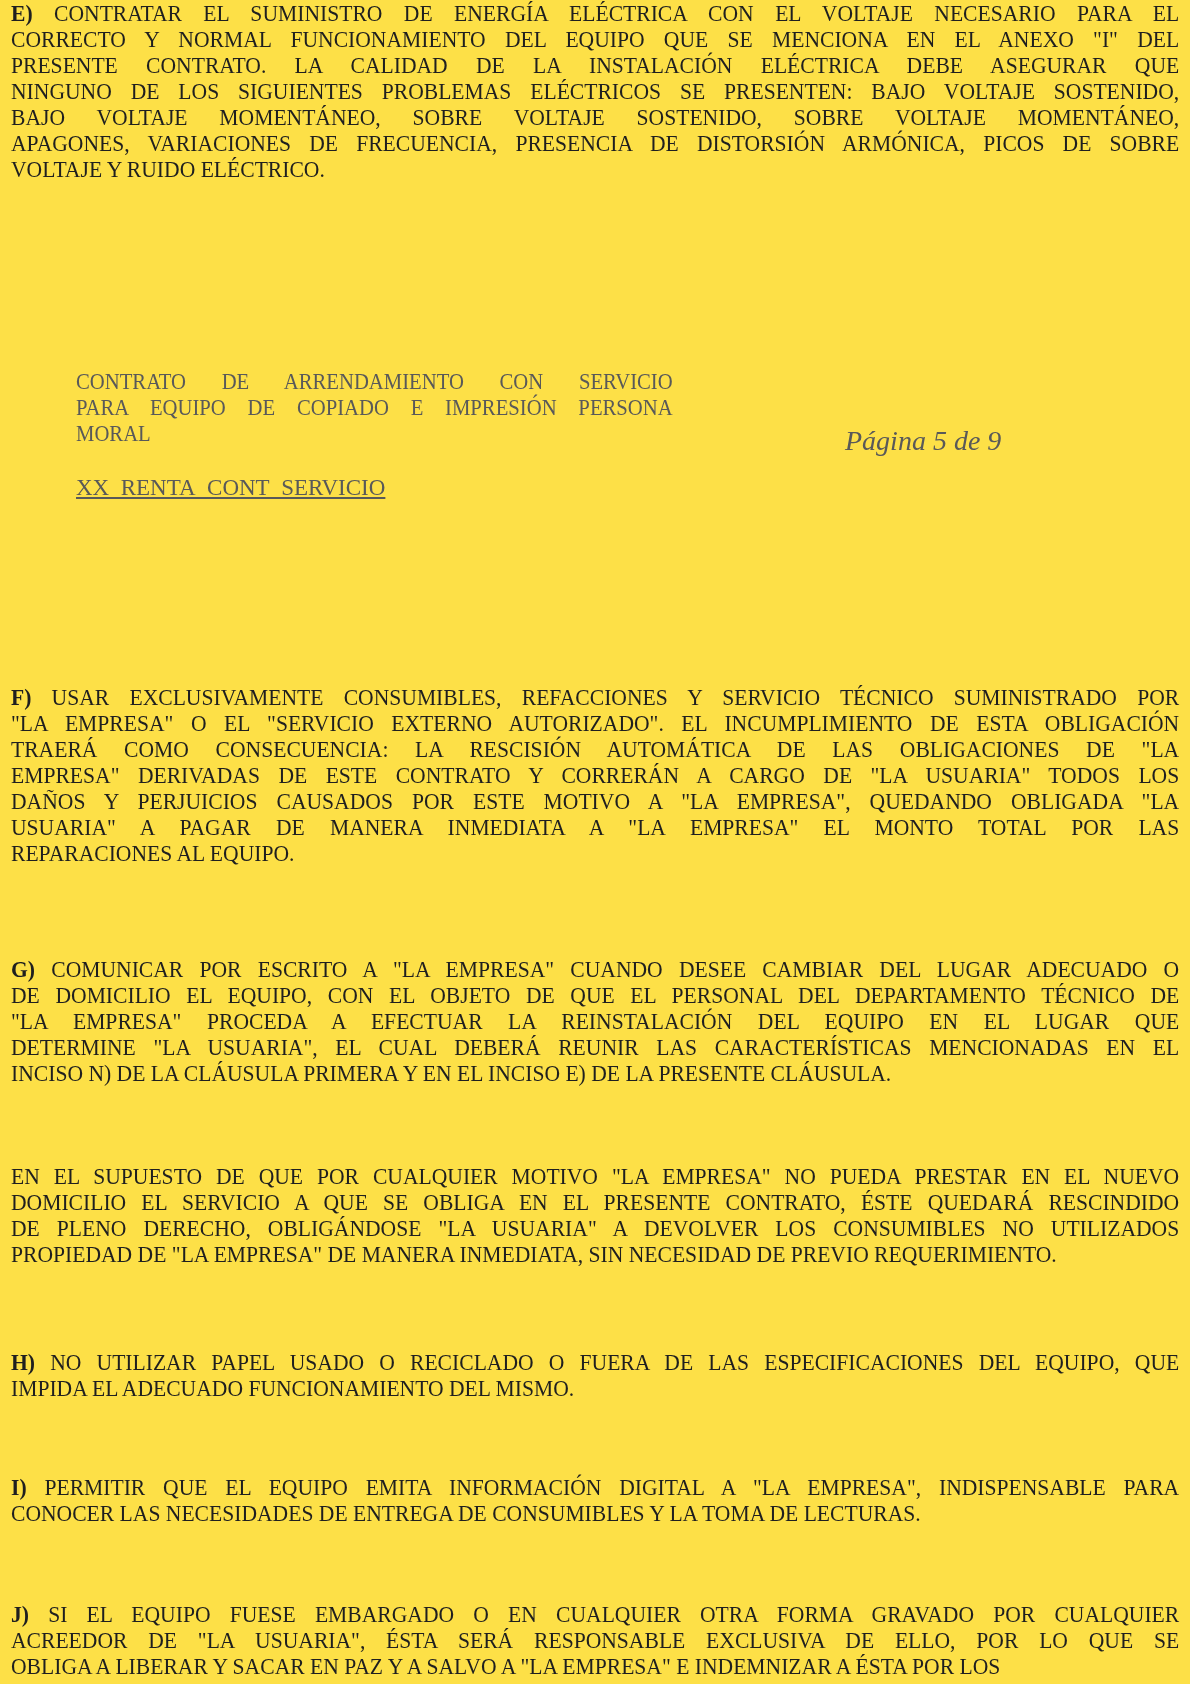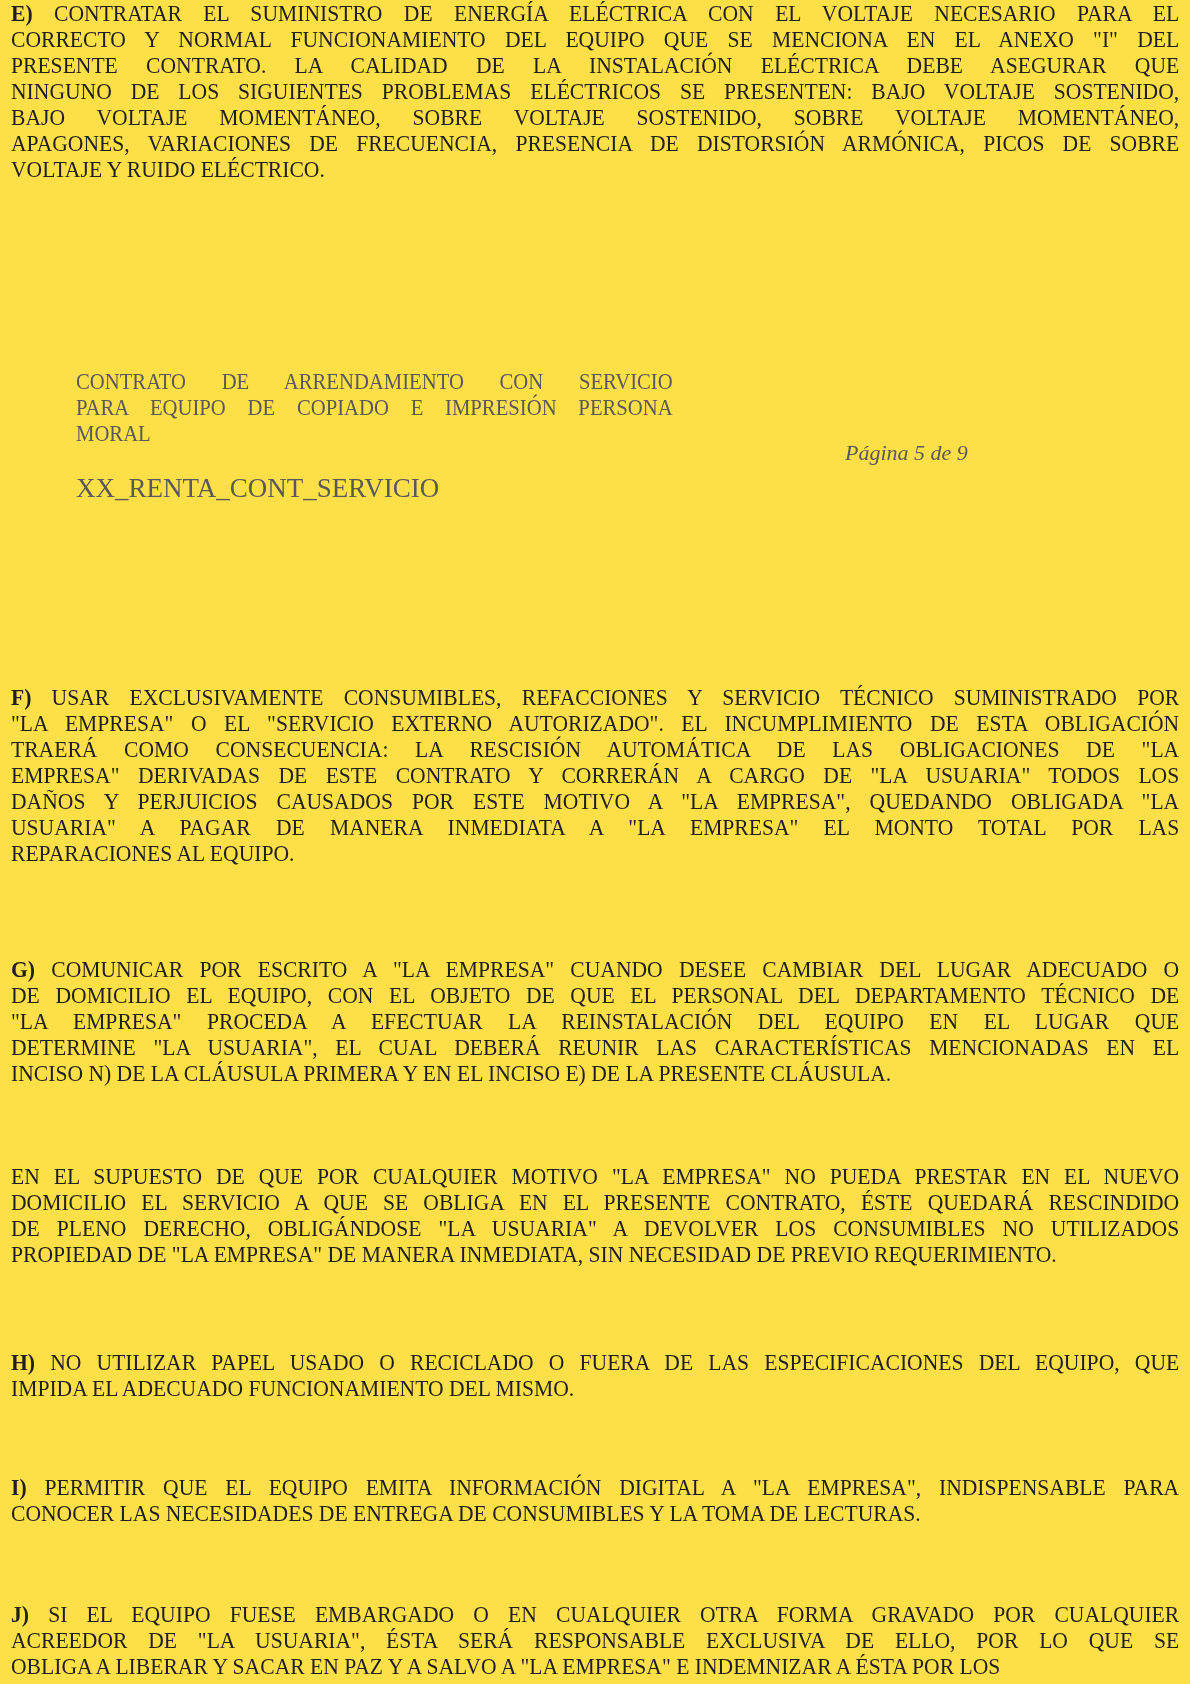--- a/index.html
+++ b/index.html
@@ -45,36 +45,37 @@
     width: 663px;
     transform: scaleX(0.9);
     transform-origin: 0 0;
     font-size: 23px;
     line-height: 26px;
     color: #595959;
   }
   .page-indicator {
     position: absolute;
     left: 845px;
-    top: 440px;
-    font-size: 22px;
+    top: 428px;
+    font-size: 28px;
     line-height: 26px;
     font-style: italic;
     color: #595959;
     white-space: nowrap;
     text-align: right;
   }
   .doc-code {
     position: absolute;
     left: 76px;
     top: 475px;
-    font-size: 27px;
+    font-size: 23px;
     line-height: 26px;
     color: #595959;
     white-space: nowrap;
+    text-decoration: underline;
   }
 
   .p-e  { top: 0px; }
   .p-f  { top: 684px; }
   .p-g  { top: 956px; }
   .p-en { top: 1163px; }
   .p-h  { top: 1349px; }
   .p-i  { top: 1474px; }
   .p-j  { top: 1601px; }
 </style>

